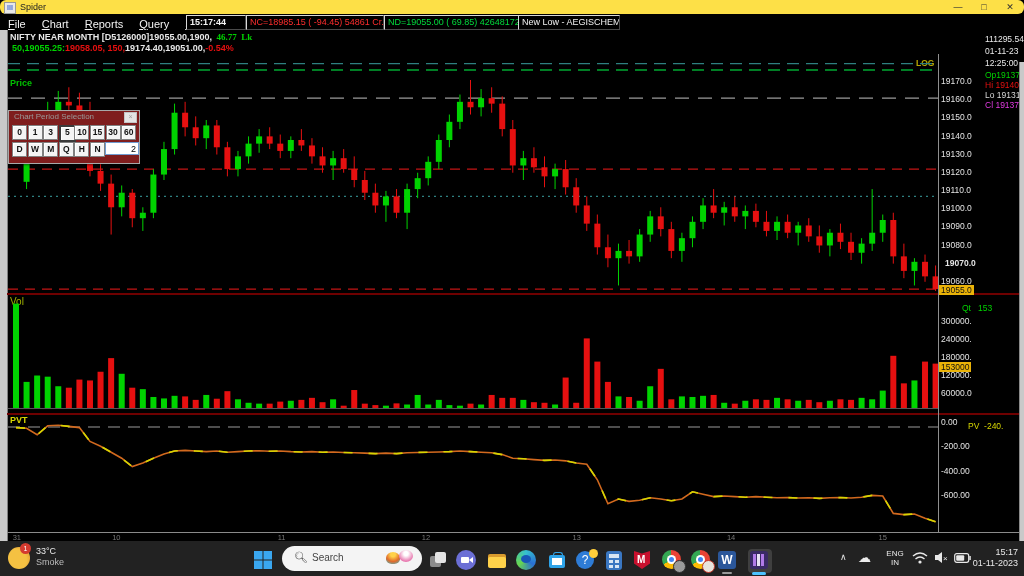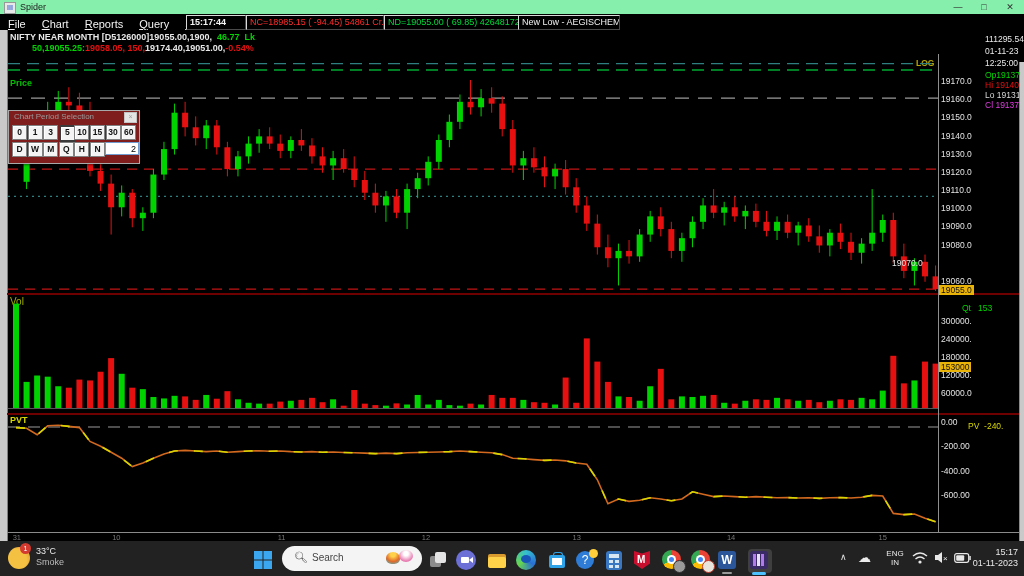--- a/index.html
+++ b/index.html
@@ -1,20 +1,20 @@
 <!DOCTYPE html>
 <html><head>
 <meta charset="utf-8">
 <style>
   html,body{margin:0;padding:0;background:#000;}
   #screen{position:relative;width:1024px;height:576px;overflow:hidden;
     font-family:"Liberation Sans",sans-serif;background:#000;}
   .abs{position:absolute;}
   
-  #titlebar{left:0;top:0;width:1024px;height:14px;background:#86efac;color:#222;font-size:9px;}
+  #titlebar{left:0;top:0;width:1024px;height:14px;background:#fde047;color:#222;font-size:9px;border-radius:6px;}
   #title-icon{left:4px;top:2px;width:10px;height:10px;background:#e8e8e8;border:1px solid #999;
     color:#4a6fd4;font-size:7px;line-height:9px;text-align:center;font-weight:bold;}
   #title-text{left:20px;top:2px;}
   .winbtn{top:0px;width:24px;height:14px;text-align:center;font-size:9px;line-height:14px;color:#333;}
   
   #menubar{left:0;top:14px;width:1024px;height:16px;background:#000;}
   .menu-item{position:relative;display:inline-block;color:#f2f2f2;font-size:11px;padding:1px 8px 0 8px;}
   .mbox{top:15px;height:13px;background:#000;border:1px solid;border-color:#d8d8d8 #4a4a4a #4a4a4a #d8d8d8;
     font-size:9px;line-height:12px;padding:0 3px;white-space:nowrap;overflow:hidden;}
   
@@ -75,22 +75,22 @@
     <span id="menus"><span class="menu-item"><u>F</u>ile</span><span class="menu-item"><u>C</u>hart</span><span class="menu-item"><u>R</u>eports</span><span class="menu-item"><u>Q</u>uery</span><span class="menu-item"><u>S</u>ettings</span></span>
   </div>
   <div class="abs mbox" style="left:186px;width:52px;color:#f4f4f4;font-weight:bold;">15:17:44</div>
   <div class="abs mbox" style="left:246px;width:130px;"><span id="ticknc" style="color: rgb(255, 45, 45);">NC=18985.15 ( -94.45) 54861 Cr.</span></div>
   <div class="abs mbox" style="left:384px;width:128px;"><span id="ticknd" style="color: rgb(0, 220, 60);">ND=19055.00 (  69.85) 42648172 Cr.</span></div>
   <div class="abs mbox" style="left:518px;width:94px;color:#f2f2f2;">New Low - AEGISCHEM</div>
 
   <div id="chartwin" class="abs">
     <div class="abs framestrip" style="left:0;top:0;width:7px;height:511px;border-right:1px solid #808080;"></div>
 
-    <div id="hdr1" class="abs"><span>NIFTY NEAR MONTH [D5126000]19055.00,1900,</span><span style="color:#00d300;">  46.77  Lk</span></div>
-    <div id="hdr2" class="abs"><span style="color:#00d300;margin-left:20px;">50,19055.25:</span><span style="color:#e61010;">19058.05, 150,</span><span style="color:#e8e8e8;">19174.40,19051.00,</span><span style="color:#e61010;">-0.54%</span></div>
+    <div id="hdr1" class="abs"><span>NIFTY NEAR MONTH [D5126000]19055.00,1900,</span><span style="color:#00d300;font-family:Liberation Serif, serif;">  46.77  Lk</span></div>
+    <div id="hdr2" class="abs"><span style="color:#00d300;">50,19055.25:</span><span style="color:#e61010;">19058.05, 150,</span><span style="color:#e8e8e8;">19174.40,19051.00,</span><span style="color:#e61010;">-0.54%</span></div>
 
     <div class="abs" style="left:10px;top:32px;font-size:9px;color:#00c000;font-weight:bold;margin-top:16px;">Price</div>
     <div class="abs" style="left:916px;top:28px;font-size:8.5px;color:#b8a800;font-weight:bold;">LOG</div>
     <div class="abs" style="left:10px;top:266px;font-size:10px;color:#9fae00;font-weight:normal;">Vol</div>
     <div class="abs" style="left:10px;top:385px;font-size:9px;color:#d6d600;font-weight:bold;">PVT</div>
 
     <svg id="svg-price" style="left:8px;top:24px;" width="930" height="239">
         <line x1="0" x2="930" y1="9.636200000000002" y2="9.636199999999999" stroke="#2e8080" stroke-width="1.3" stroke-dasharray="12 7"></line>
         <line x1="0" x2="930" y1="15.999899999999997" y2="15.9999" stroke="#00a832" stroke-width="1.3" stroke-dasharray="12 7"></line>
         <line x1="0" x2="930" y1="44.182" y2="44.182" stroke="#9a9a9a" stroke-width="1.3" stroke-dasharray="14 9"></line>
@@ -423,21 +423,21 @@
   <div class="axis-lbl abs" style="left:941px;top:46px;">19170.0</div>
       <div class="axis-lbl abs" style="left:941px;top:64.18px;">19160.0</div>
       <div class="axis-lbl abs" style="left:941px;top:82.36px;">19150.0</div>
       <div class="axis-lbl abs" style="left:941px;top:100.53999999999999px;">19140.0</div>
       <div class="axis-lbl abs" style="left:941px;top:118.72px;">19130.0</div>
       <div class="axis-lbl abs" style="left:941px;top:136.9px;">19120.0</div>
       <div class="axis-lbl abs" style="left:941px;top:155.07999999999998px;">19110.0</div>
       <div class="axis-lbl abs" style="left:941px;top:173.26px;">19100.0</div>
       <div class="axis-lbl abs" style="left:941px;top:191.44px;">19090.0</div>
       <div class="axis-lbl abs" style="left:941px;top:209.62px;text-align:center;">19080.0</div>
-      <div class="axis-lbl abs" style="left:892px;top:227.8px;">19070.0</div>
+      <div class="axis-lbl abs" style="left:945px;top:227.8px;font-weight:bold;">19070.0</div>
       <div class="axis-lbl abs" style="left:941px;top:245.98px;">19060.0</div>
       <div class="axis-lbl abs" style="left:941px;top:286px;">300000.</div>
       <div class="axis-lbl abs" style="left:941px;top:304px;">240000.</div>
       <div class="axis-lbl abs" style="left:941px;top:322px;">180000.</div>
       <div class="axis-lbl abs" style="left:941px;top:340px;">120000.</div>
       <div class="axis-lbl abs" style="left:941px;top:358px;">60000.0</div>
       <div class="axis-lbl abs" style="left:941px;top:387px;">0.00</div>
       <div class="axis-lbl abs" style="left:941px;top:411.3px;">-200.00</div>
       <div class="axis-lbl abs" style="left:941px;top:435.6px;">-400.00</div>
       <div class="axis-lbl abs" style="left:941px;top:459.9px;">-600.00</div>

